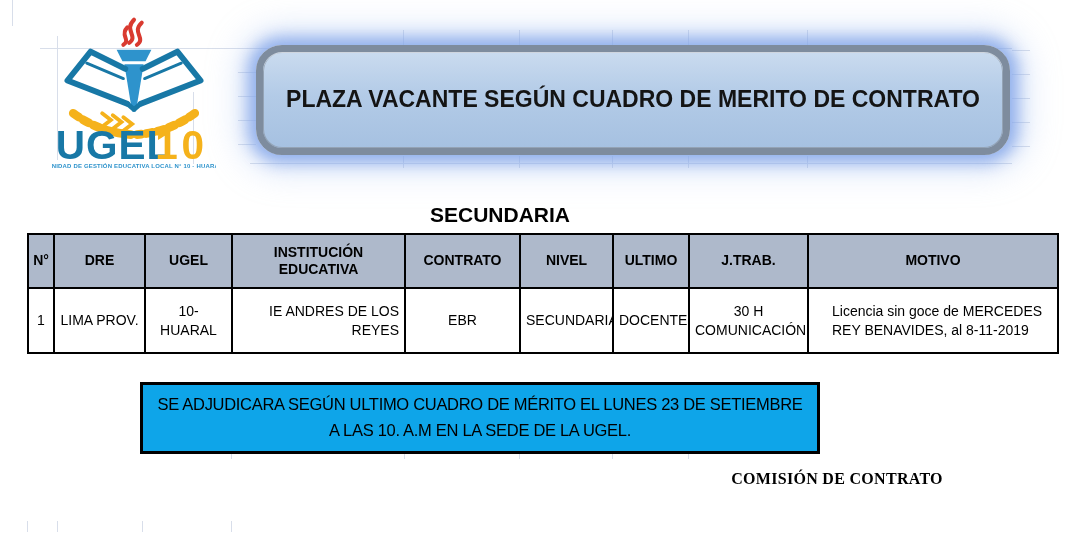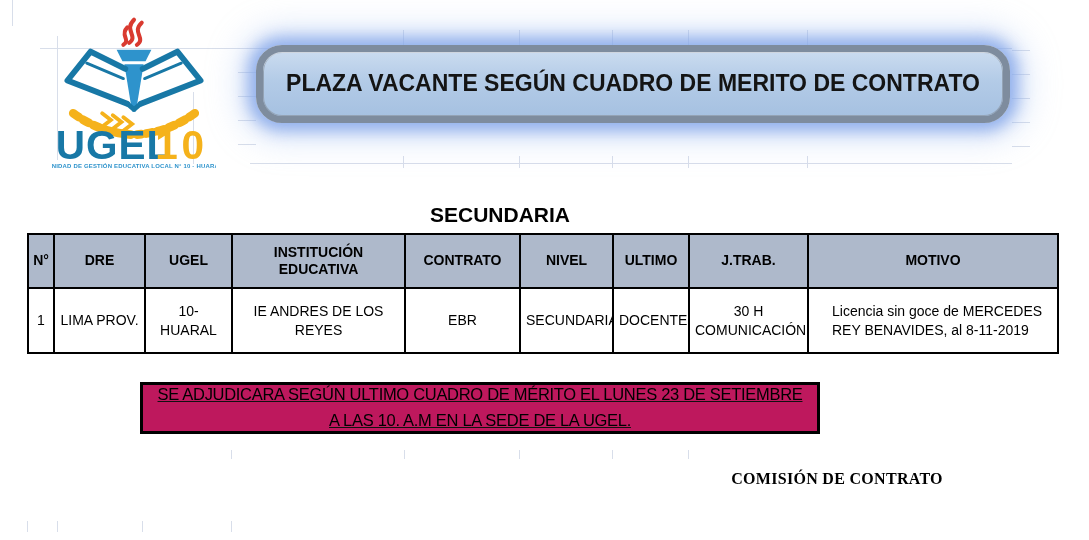--- a/index.html
+++ b/index.html
@@ -14,21 +14,21 @@
   
   .gl{position:absolute;background:#d8deea;z-index:1;}
   .gl.h{height:1px;}
   .gl.v{width:1px;}
 
   
   .logo{position:absolute;left:52px;top:10px;width:164px;height:170px;z-index:2;}
 
   
   .banner{
-    position:absolute;left:256px;top:45px;width:754px;height:78px;z-index:3;
+    position:absolute;left:256px;top:45px;width:754px;height:110px;z-index:3;
     box-sizing:border-box;
     border:7px solid #7e8c9e;
     border-radius:26px;
     background:linear-gradient(180deg,#cddd f0 0%,#b3cbe7 45%,#a6c1e1 100%);
     background:linear-gradient(180deg,#cadbef 0%,#b3cbe7 45%,#a6c1e1 100%);
     box-shadow:0 0 15px 8px rgba(132,166,233,0.85), 0 0 32px 18px rgba(160,190,240,0.35),
                inset 0 1px 0 rgba(255,255,255,0.55), inset 0 0 0 1px #94a3b5;
     display:flex;flex-direction:column;align-items:center;justify-content:center;
     gap:12px;
   }
@@ -54,28 +54,28 @@
     overflow:hidden;
   }
   .vacancy-table th{
     background:#aeb9cb;font-size:14px;font-weight:bold;color:#000;
     height:54px;text-align:center;vertical-align:middle;padding:1px 3px;line-height:1.25;
   }
   .vacancy-table td{
     background:#fff;font-size:14px;font-weight:normal;color:#000;
     height:65px;text-align:center;vertical-align:middle;padding:2px 5px;line-height:1.35;
   }
-  .vacancy-table td.cell-institucion{text-align:center;margin-top:20px;}
+  .vacancy-table td.cell-institucion{text-align:right;margin-top:20px;}
   .vacancy-table td.cell-motivo{text-align:left;padding-left:23px;}
 
   
   .notice-box{
-    position:absolute;left:140px;top:382px;width:680px;height:52px;z-index:2;
-    box-sizing:border-box;border:3px solid #000;background:#be185d;
-    display:flex;align-items:center;justify-content:center;text-decoration:underline;
+    position:absolute;left:140px;top:382px;width:680px;height:72px;z-index:2;
+    box-sizing:border-box;border:3px solid #000;background:#0ea5e9;
+    display:flex;align-items:center;justify-content:center;
   }
   .notice-box .notice-text{
     width:655px;text-align:center;font-size:16.5px;letter-spacing:-0.3px;
     line-height:1.55;color:#000;
   }
 
   
   .signature{
     position:absolute;left:712px;top:470px;width:250px;z-index:2;
     text-align:center;font-family:"Liberation Serif", serif;

